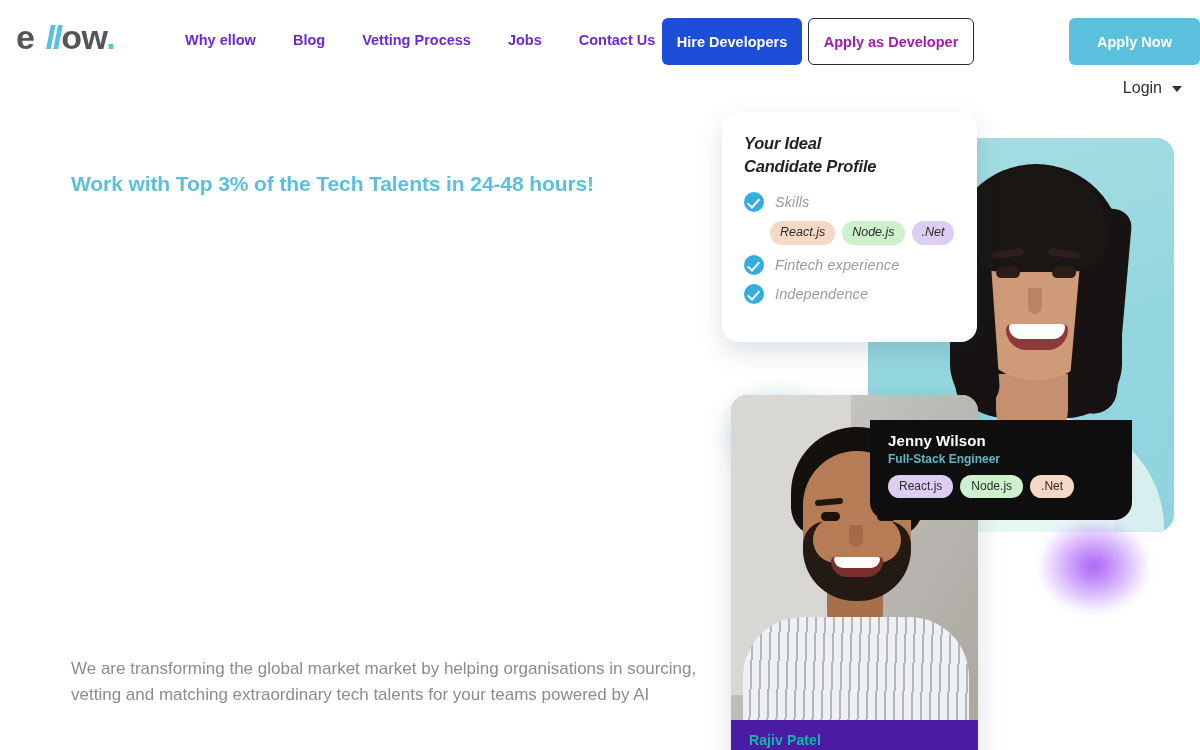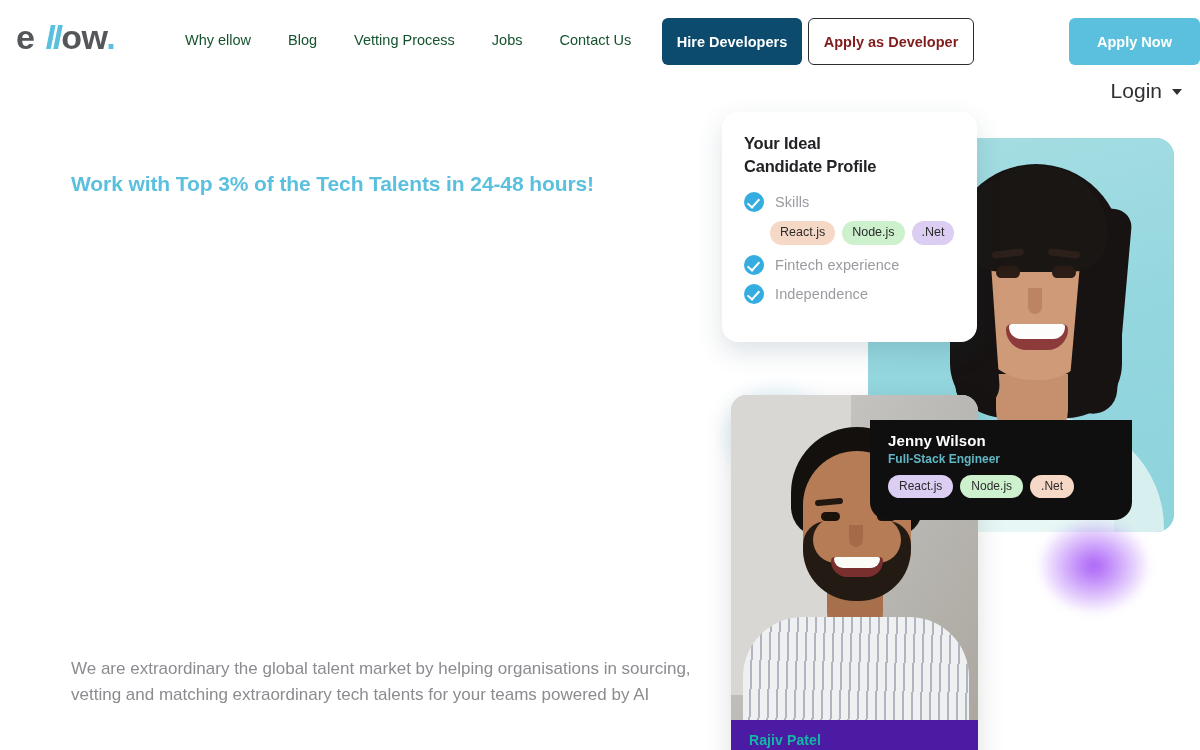--- a/index.html
+++ b/index.html
@@ -45,71 +45,71 @@
 
   .navlinks {
     position: absolute;
     left: 185px; top: 32px;
     display: flex;
     gap: 37px;
     align-items: center;
   }
   .navlinks a {
     font-size: 14.5px;
-    font-weight: 400;
-    color: #14532d;
+    font-weight: 700;
+    color: #6d28d9;
     text-decoration: none;
     white-space: nowrap;
   }
 
   .btn {
     display: inline-flex;
     align-items: center;
     justify-content: center;
     font-size: 14.5px;
     font-weight: 700;
     border-radius: 6px;
     white-space: nowrap;
     cursor: pointer;
     border: none;
     font-family: "Liberation Sans", sans-serif;
   }
   .btn-hire {
     position: absolute;
     left: 662px; top: 18px;
     width: 140px; height: 47px;
-    background: #0c4a6e;
+    background: #1d4ed8;
     color: #ffffff;
   }
   .btn-apply-dev {
     position: absolute;
     left: 808px; top: 18px;
     width: 166px; height: 47px;
     background: #ffffff;
-    color: #7f1d1d;
+    color: #a21caf;
     border: 1.5px solid #2b2c2f;
   }
   .btn-apply-now {
     position: absolute;
     left: 1069px; top: 18px;
     width: 131px; height: 47px;
     background: #5BC0DE;
     color: #ffffff;
   }
 
   .login {
     position: absolute;
     right: 18px; top: 79px;
     display: flex;
     align-items: center;
     gap: 10px;
     cursor: pointer;
   }
   .login-label {
-    font-size: 21px;
+    font-size: 16px;
     font-weight: 400;
     color: #2f3033;
   }
   .caret {
     width: 0; height: 0;
     border-left: 5.5px solid transparent;
     border-right: 5.5px solid transparent;
     border-top: 6px solid #2f3033;
     margin-top: 2px;
   }
@@ -268,20 +268,21 @@
 
   
   .profile-card {
     position: absolute;
     left: 22px; top: 12px;
     width: 255px; height: 230px;
     background: #ffffff;
     border-radius: 16px;
     box-shadow: 0 10px 26px rgba(20,60,80,0.15);
     padding: 20px 18px 6px 22px;
+    font-style: italic;
   }
   .profile-card .pc-title {
     font-size: 16.5px;
     font-weight: 700;
     color: #222326;
     line-height: 23px;
     letter-spacing: -0.2px;
   }
   .pc-list { margin-top: 14px; }
   .pc-row { display: flex; align-items: center; gap: 11px; margin-bottom: 9px; }
@@ -329,21 +330,21 @@
     <div class="login">
       <span class="login-label">Login</span>
       <span class="caret"></span>
     </div>
   </div>
 
   <div class="hero-left">
     <div class="eyebrow">Work with Top 3% of the Tech Talents in 24-48 hours!</div>
 
 
-    <p class="subcopy">We are extraordinary the global talent market by helping organisations in sourcing, vetting and matching extraordinary tech talents for your teams powered by AI</p>
+    <p class="subcopy">We are transforming the global market market by helping organisations in sourcing, vetting and matching extraordinary tech talents for your teams powered by AI</p>
   </div>
 
   <div class="hero-right">
 
     <div class="glow-blue"></div>
 
     <div class="photo-jenny">
       <div class="jenny-bg"></div>
       <div class="j-hair-back"></div>
       <div class="j-body"></div>

